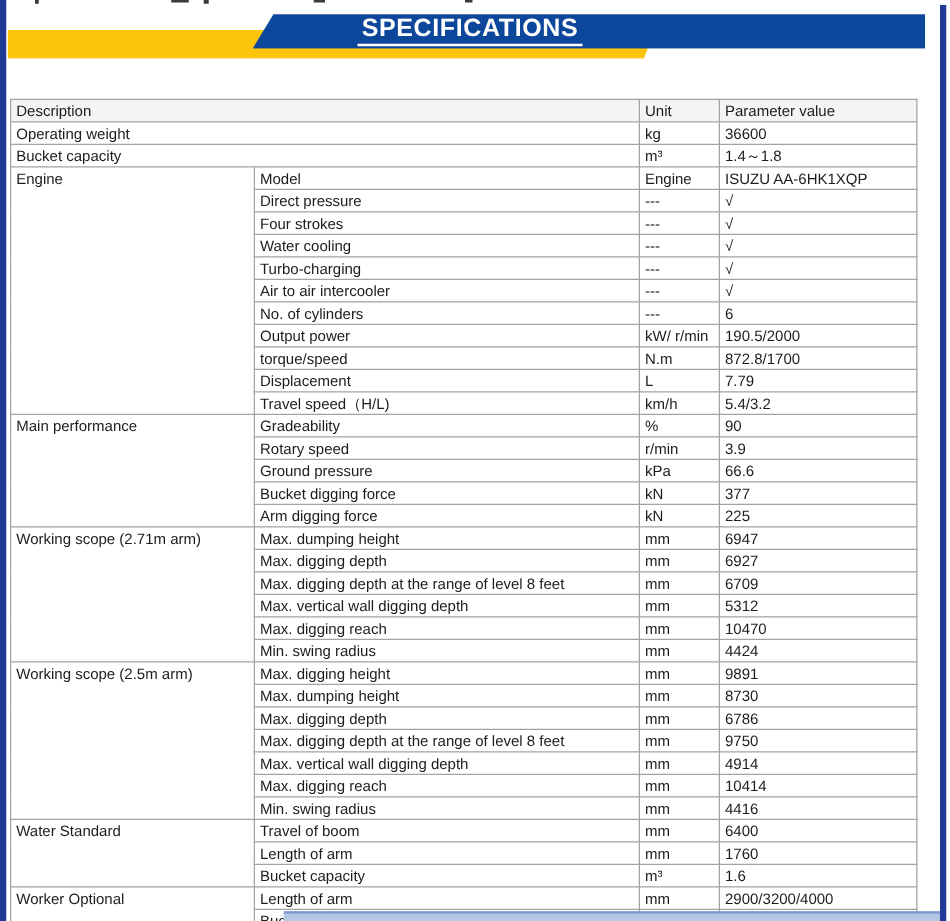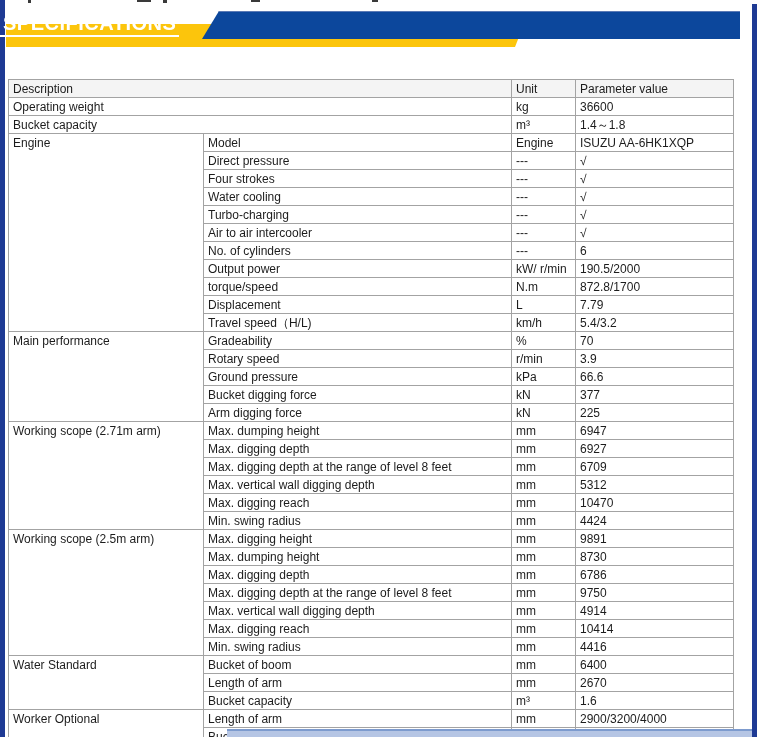--- a/index.html
+++ b/index.html
@@ -21,21 +21,21 @@
   .yellow-ribbon{
     position:absolute;left:6px;top:24px;width:518px;height:23px;background:#fcc50c;
     clip-path:polygon(0 0,100% 0,calc(100% - 9px) 100%,0 100%);
   }
   .blue-ribbon{
     position:absolute;left:202px;top:11px;width:538px;height:27px;background:#0c479c;
     clip-path:polygon(17px 0,100% 0,100% 100%,0 100%);
     border-top:1px solid #5b7ab5;
   }
   .banner-title{
-    position:absolute;left:0;top:13px;width:752px;
+    position:absolute;left:0;top:13px;width:752px;text-align:center;
     color:#ffffff;font-size:20px;font-weight:bold;letter-spacing:0.5px;line-height:20px;
   }
   .banner-title span{border-bottom:2px solid #ffffff;padding:0 3px 1px 3px;}
 
   
   .table-wrap{position:absolute;left:8px;top:58px;width:725px;margin-top:21px;}
   table{border-collapse:collapse;table-layout:fixed;width:725px;}
   th,td{
     border:1px solid #a3a3a3;
     font-size:12px;font-weight:normal;color:#1c1c1c;
@@ -154,21 +154,21 @@
           </tr>
           <tr>
             <td>Travel speed（H/L)</td>
             <td>km/h</td>
             <td>5.4/3.2</td>
           </tr>
           <tr>
             <td rowspan="5" class="group">Main performance</td>
             <td>Gradeability</td>
             <td>%</td>
-            <td>70</td>
+            <td>90</td>
           </tr>
           <tr>
             <td>Rotary speed</td>
             <td>r/min</td>
             <td>3.9</td>
           </tr>
           <tr>
             <td>Ground pressure</td>
             <td>kPa</td>
             <td>66.6</td>
@@ -245,28 +245,28 @@
             <td>mm</td>
             <td>10414</td>
           </tr>
           <tr>
             <td>Min. swing radius</td>
             <td>mm</td>
             <td>4416</td>
           </tr>
           <tr>
             <td rowspan="3" class="group">Water Standard</td>
-            <td>Bucket of boom</td>
+            <td>Travel of boom</td>
             <td>mm</td>
             <td>6400</td>
           </tr>
           <tr>
             <td>Length of arm</td>
             <td>mm</td>
-            <td>2670</td>
+            <td>1760</td>
           </tr>
           <tr>
             <td>Bucket capacity</td>
             <td>m³</td>
             <td>1.6</td>
           </tr>
           <tr>
             <td rowspan="2" class="group">Worker Optional</td>
             <td>Length of arm</td>
             <td>mm</td>

